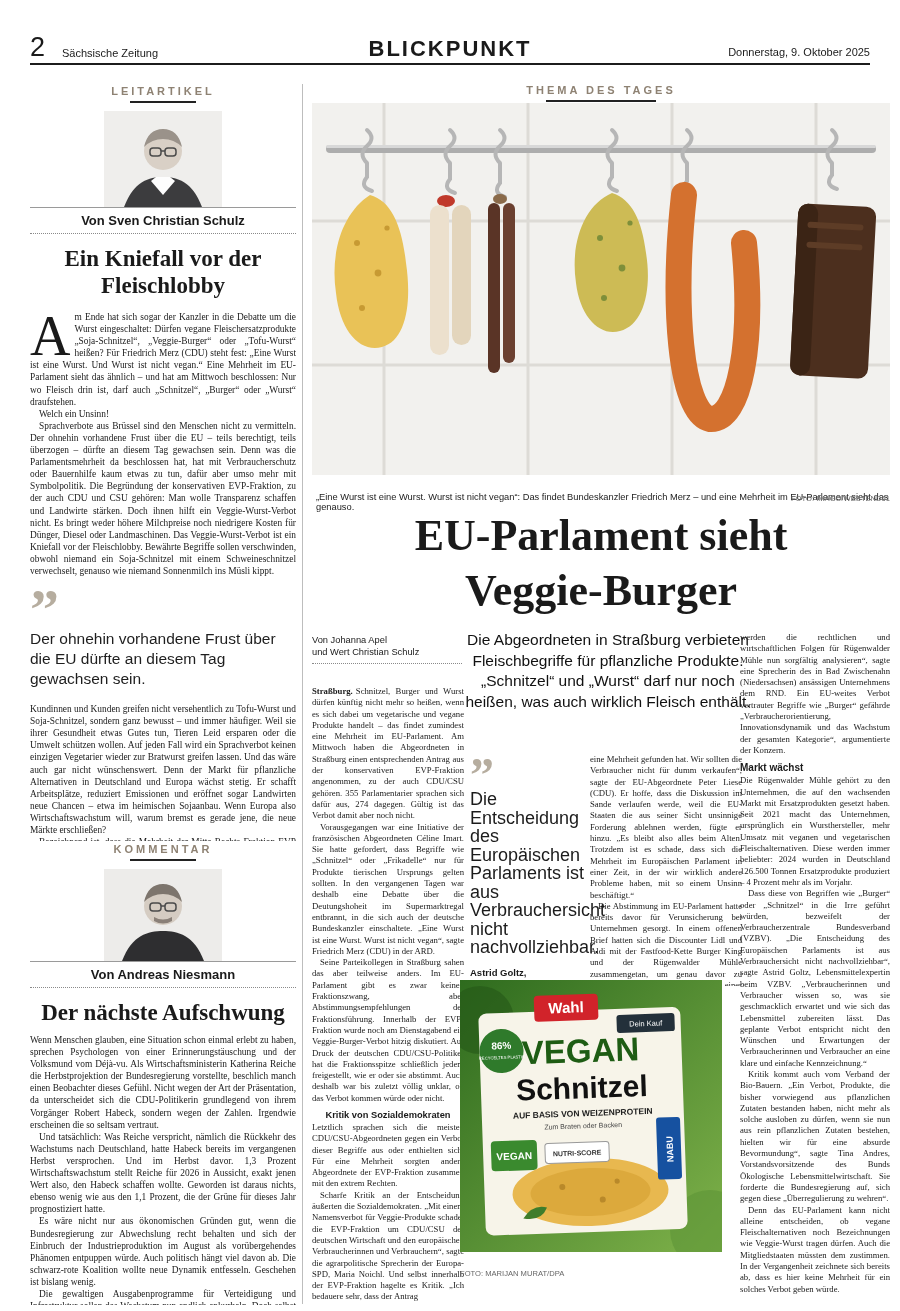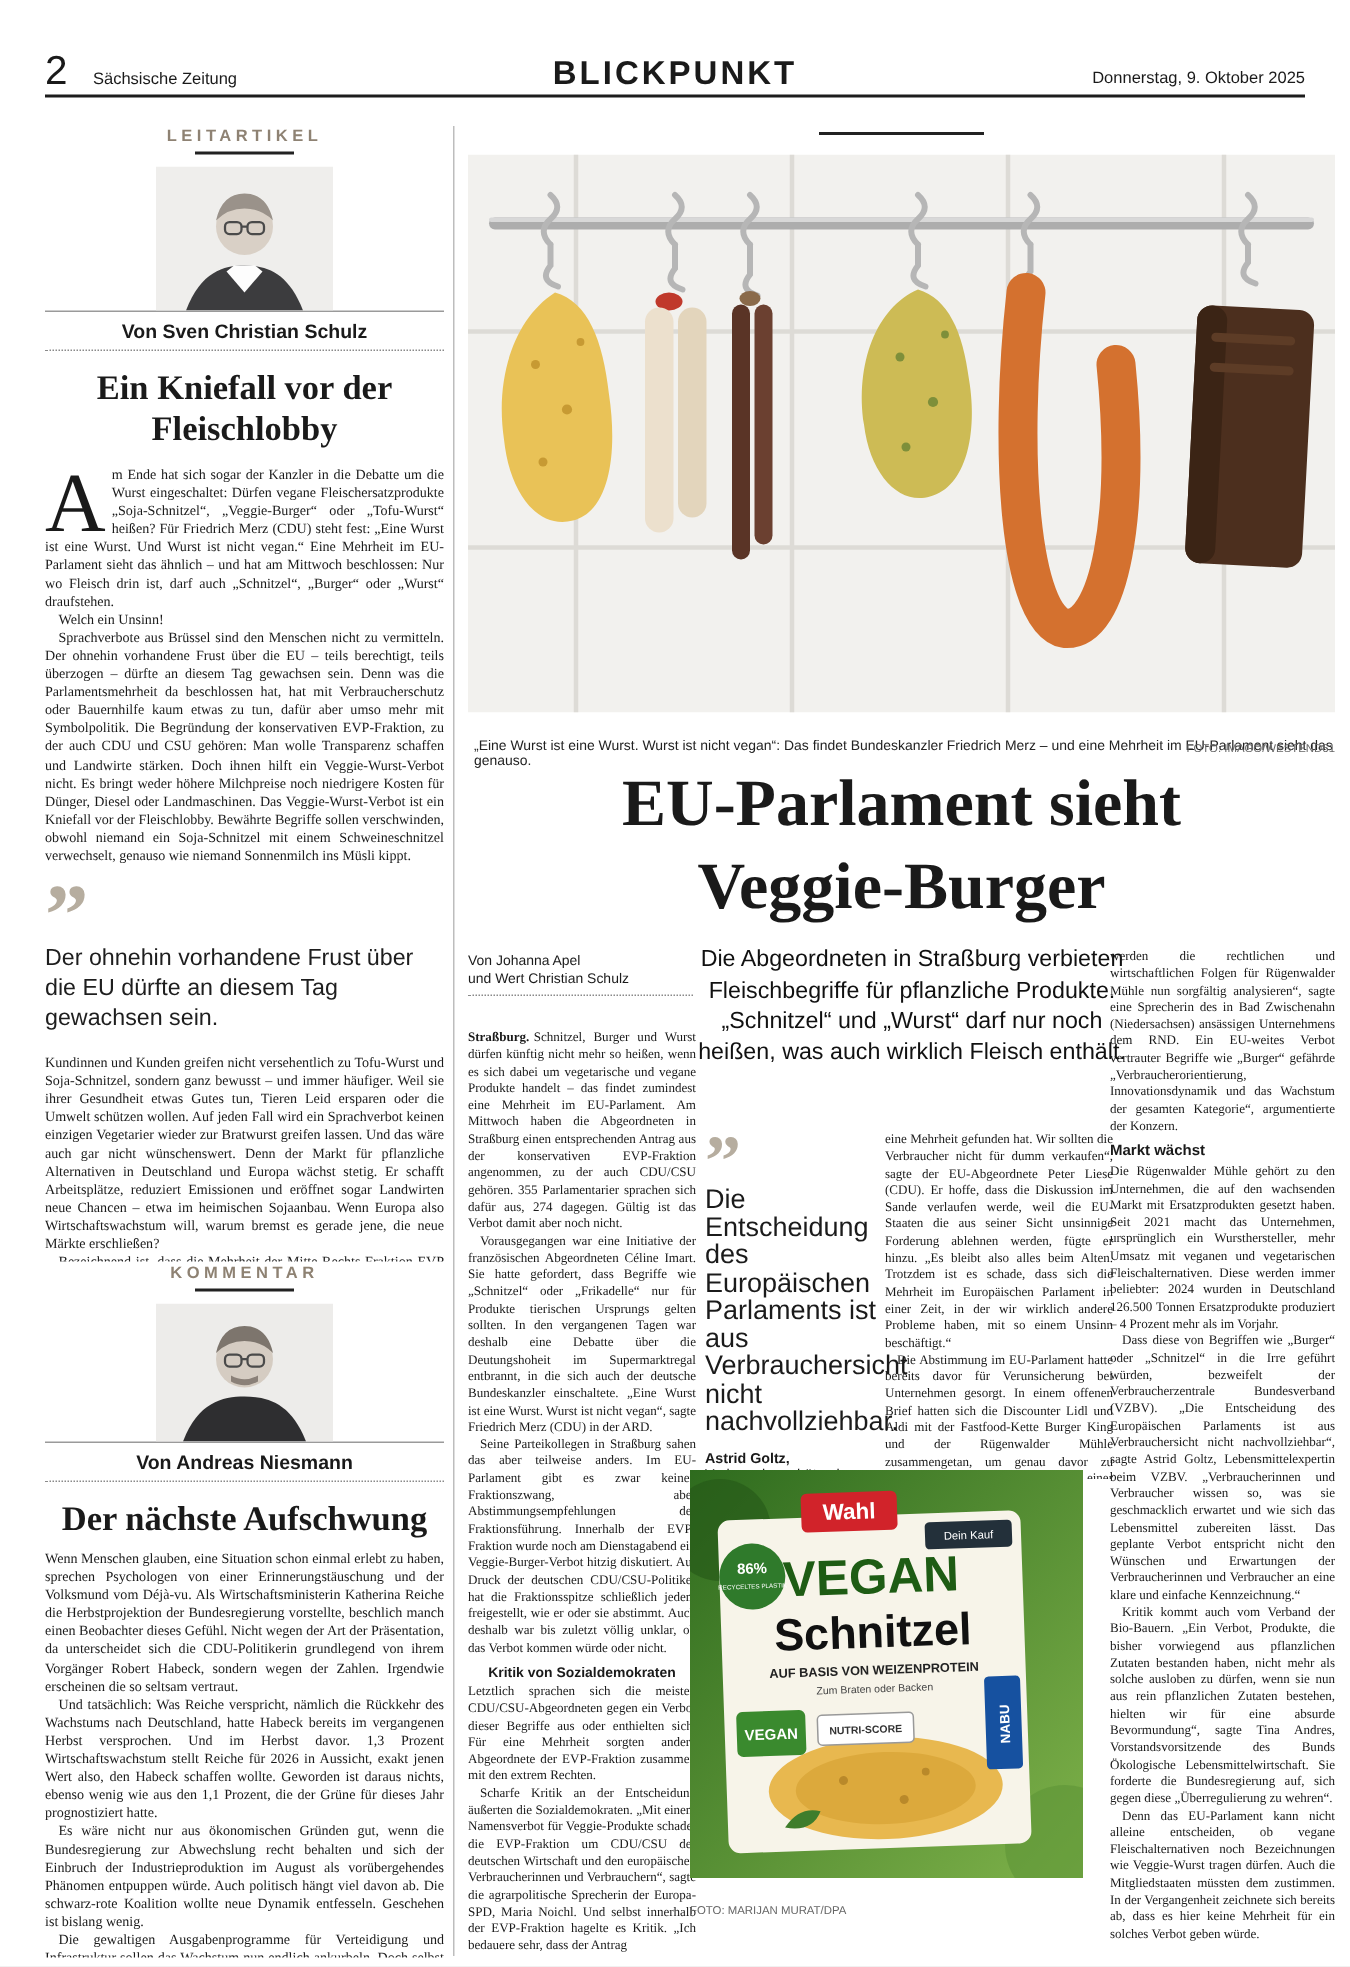--- a/index.html
+++ b/index.html
@@ -125,20 +125,21 @@
     <div class="author">Von Andreas Niesmann</div>
     <div class="dotrule"></div>
     <h2 class="oped-title" style="margin-bottom:8px;">Der nächste Aufschwung</h2>
     <p>Wenn Menschen glauben, eine Situation schon einmal erlebt zu haben, sprechen Psychologen von einer Erinnerungstäuschung und der Volksmund vom Déjà-vu. Als Wirtschaftsministerin Katherina Reiche die Herbstprojektion der Bundesregierung vorstellte, beschlich manch einen Beobachter dieses Gefühl. Nicht wegen der Art der Präsentation, da unterscheidet sich die CDU-Politikerin grundlegend von ihrem Vorgänger Robert Habeck, sondern wegen der Zahlen. Irgendwie erscheinen die so seltsam vertraut.</p>
     <p class="ind">Und tatsächlich: Was Reiche verspricht, nämlich die Rückkehr des Wachstums nach Deutschland, hatte Habeck bereits im vergangenen Herbst versprochen. Und im Herbst davor. 1,3 Prozent Wirtschaftswachstum stellt Reiche für 2026 in Aussicht, exakt jenen Wert also, den Habeck schaffen wollte. Geworden ist daraus nichts, ebenso wenig wie aus den 1,1 Prozent, die der Grüne für dieses Jahr prognostiziert hatte.</p>
     <p class="ind">Es wäre nicht nur aus ökonomischen Gründen gut, wenn die Bundesregierung zur Abwechslung recht behalten und sich der Einbruch der Industrieproduktion im August als vorübergehendes Phänomen entpuppen würde. Auch politisch hängt viel davon ab. Die schwarz-rote Koalition wollte neue Dynamik entfesseln. Geschehen ist bislang wenig.</p>
     <p class="ind">Die gewaltigen Ausgabenprogramme für Verteidigung und Infrastruktur sollen das Wachstum nun endlich ankurbeln. Doch selbst falls das gelingt, sind die vielen Milliarden nur dann gut angelegt, wenn nicht nur die Bau- und Rüstungsbranche, sondern auch der Rest der Wirtschaft wieder anspringt. Andernfalls droht dem Strohfeuer eine erneute Abkühlung zu folgen. Dann aber könnte es wirklich ungemütlich werden. Nicht nur für die Regierung.</p>
   </div>
 
   <div class="main">
+    <div class="thema-label">THEMA DES TAGES</div>
     <div class="thema-underline"></div>
 
     <div class="photo-wrap">
       <svg width="578" height="372" viewBox="0 0 578 372">
         <rect width="578" height="372" fill="#f2f1ee"></rect>
         <g stroke="#dddbd6" stroke-width="3">
           <line x1="0" y1="118" x2="578" y2="118"></line>
             <line x1="0" y1="262" x2="578" y2="262"></line>
           <line x1="72" y1="0" x2="72" y2="372"></line>
             <line x1="216" y1="0" x2="216" y2="372"></line>

